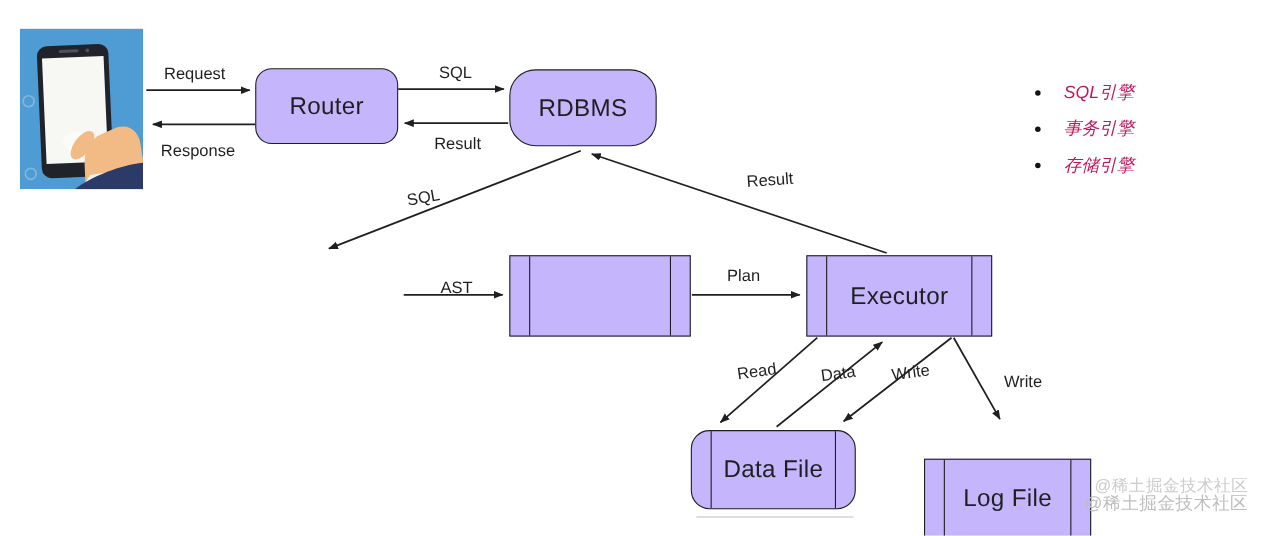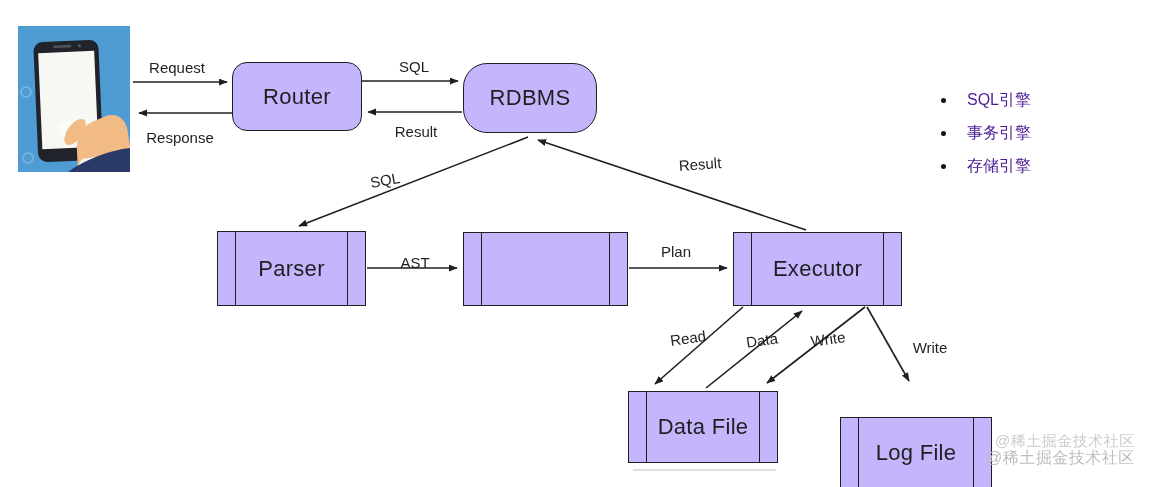--- a/index.html
+++ b/index.html
@@ -26,23 +26,23 @@
   .node .rail-l{left:17px;}
   .node .rail-r{right:17px;}
   .elabel{
     position:absolute;
     font-size:15px;
     white-space:nowrap;
     transform:translate(-50%,-50%);
   }
   .client{position:absolute;left:18px;top:26px;width:112px;height:146px;}
   .legend{
-    position:absolute;left:932px;top:90px;
+    position:absolute;left:932px;top:74px;
     list-style:none;margin:0;padding:0;
-    font-size:16px;color:#4c1d95;
+    font-size:16px;color:#be185d;font-style:italic;
   }
   .legend li{display:flex;align-items:center;height:20px;margin-bottom:13px;}
   .legend .dot{
     width:5px;height:5px;border-radius:50%;
     background:#141414;margin:0 21px 0 9px;flex:0 0 auto;
   }
   .watermark{
     position:absolute;
     white-space:nowrap;
     font-size:15px;
@@ -95,35 +95,30 @@
       <path d="M 50,146 L 112,146 L 112,122 C 92,124 66,134 50,146 Z" fill="#2c3a67"></path>
     </svg>
   </div>
 
   <div class="node rounded" style="left:232px;top:62px;width:130px;height:69px;">
     <span>Router</span>
   </div>
   <div class="node rounded" style="left:463px;top:63px;width:134px;height:70px;border-radius:24px;">
     <span>RDBMS</span>
   </div>
-  <div class="node" style="left:217px;top:231px;width:149px;height:75px;">
-    <i class="rail rail-l"></i>
-    <i class="rail rail-r"></i>
-    <span>Parser</span>
-  </div>
   <div class="node" style="left:463px;top:232px;width:165px;height:74px;">
     <i class="rail rail-l"></i>
     <i class="rail rail-r"></i>
   </div>
   <div class="node" style="left:733px;top:232px;width:169px;height:74px;">
     <i class="rail rail-l"></i>
     <i class="rail rail-r"></i>
     <span>Executor</span>
   </div>
-  <div class="node" style="left:628px;top:391px;width:150px;height:72px;">
+  <div class="node" style="left:628px;top:391px;width:150px;height:72px;border-radius:17px;">
     <i class="rail rail-l"></i>
     <i class="rail rail-r"></i>
     <span>Data File</span>
   </div>
   <div class="node" style="left:840px;top:391px;width:152px;height:72px;margin-top:26px;">
     <i class="rail rail-l"></i>
     <i class="rail rail-r"></i>
     <span>Log File</span>
   </div>
 

